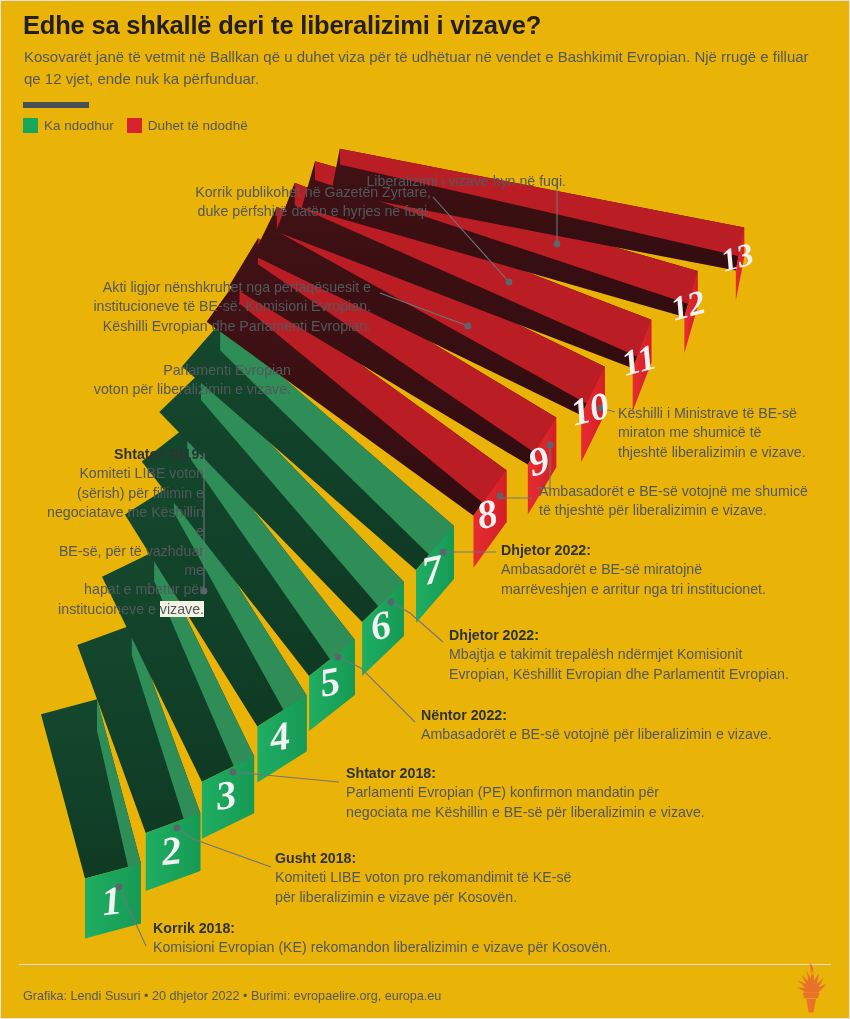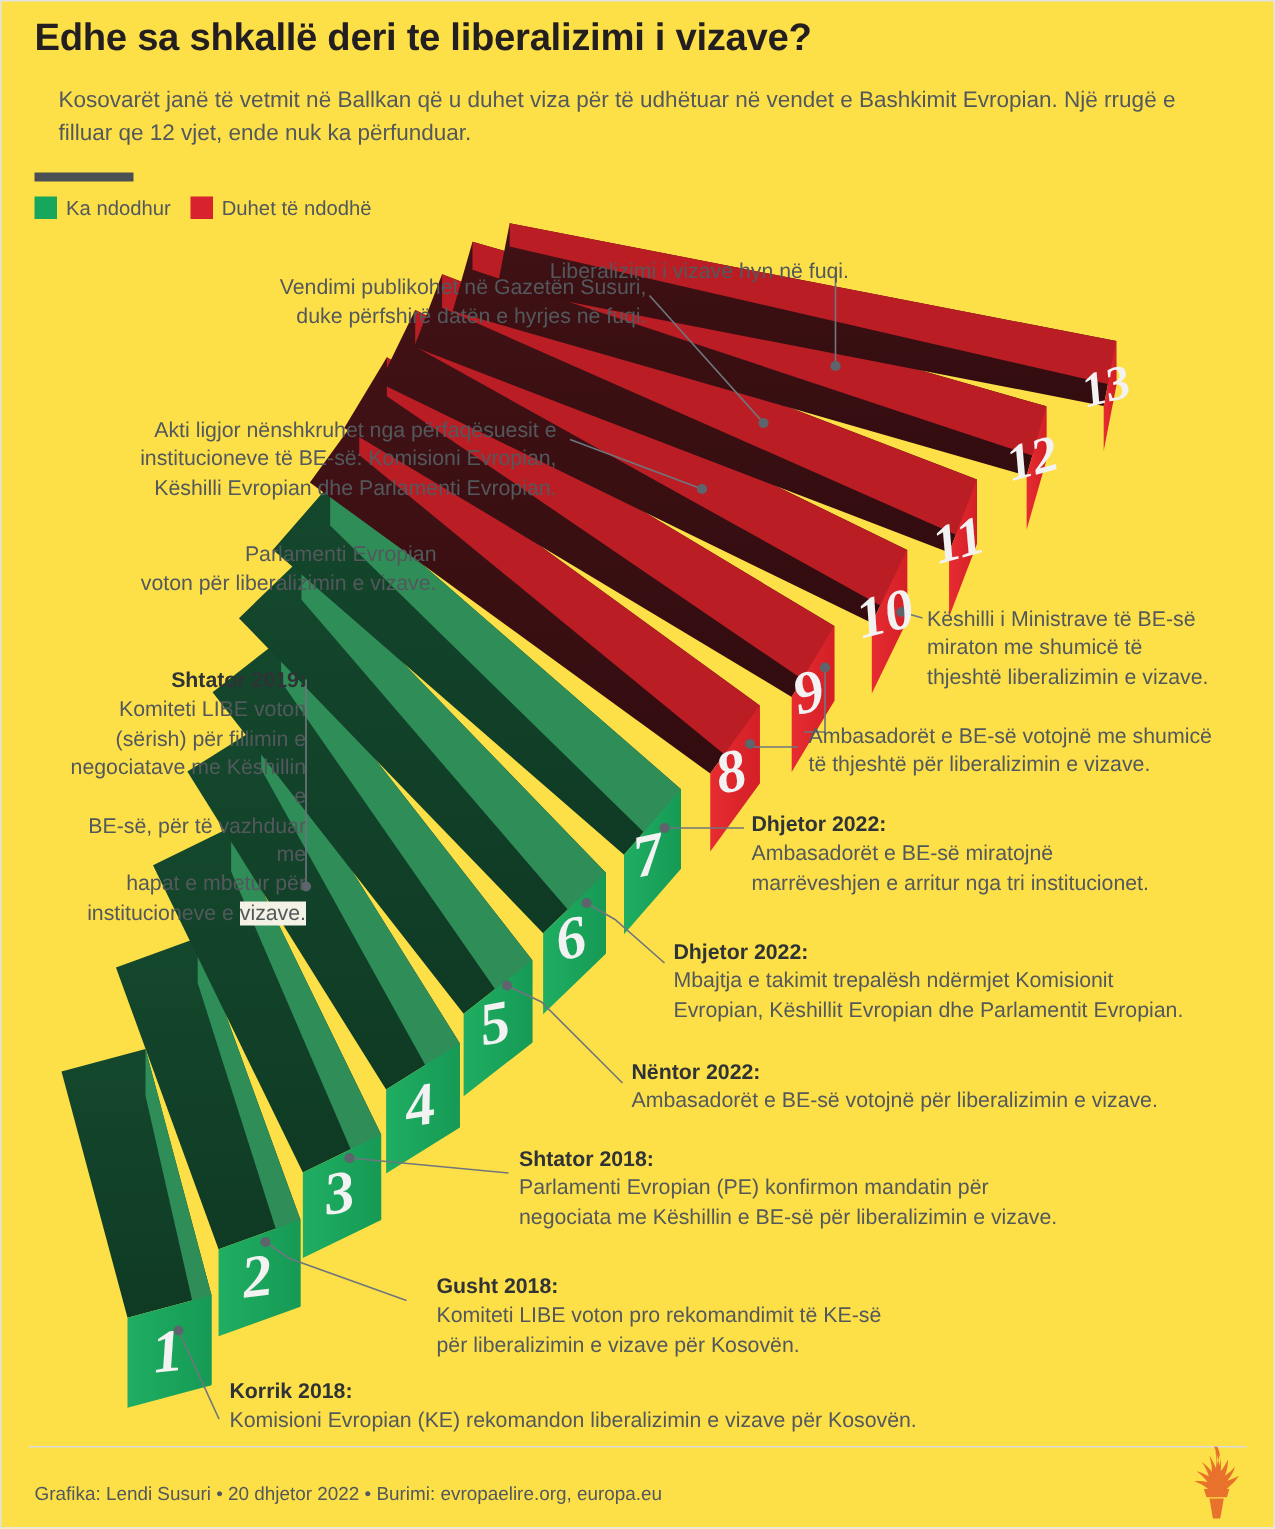--- a/index.html
+++ b/index.html
@@ -7,40 +7,40 @@
   body{
     font-family:"Liberation Sans", sans-serif;
     color:#4b4f54;
     -webkit-font-smoothing:antialiased;
   }
   #page{
     position:relative;
     width:850px;
     height:1019px;
     box-sizing:border-box;
-    background:#fde047;
+    background:#eab308;
     border:1px solid #e3e3e3;
     overflow:hidden;
   }
 
   
   #header{position:absolute;left:22px;top:10px;right:18px;}
   #title{
     font-size:25.5px;
     font-weight:bold;
     color:#231f20;
     letter-spacing:-0.2px;
     margin:0 0 6px 0;
     line-height:1.15;
   }
   #subtitle{
     font-size:15px;
     color:#53585d;
     line-height:1.42;
-    margin:16px;
+    margin:1px;
     max-width:800px;
   }
   #rule{
     width:66px;height:6px;background:#4a4f53;margin:13px 0 10px 0;
   }
   #legend{display:flex;align-items:center;gap:13px;font-size:13.5px;color:#53585d;}
   .legend-item{display:flex;align-items:flex-end;gap:6px;}
   .swatch{width:15px;height:15px;display:inline-block;}
   #stairs{position:absolute;left:0;top:0;width:850px;height:1019px;}
 
@@ -225,21 +225,21 @@
         <text x="690" y="315.32" text-anchor="middle" class="step-num" font-size="34" transform="rotate(-15 690 315.32)">12</text>
         <text x="739" y="266.6" text-anchor="middle" class="step-num" font-size="32" transform="rotate(-15 739 266.6)">13</text>
       </g>
   </svg>
 
   <div class="anno right" style="left:300px;top:171px;width:265px;text-align:right;">
     <div>Liberalizimi i vizave hyn në fuqi.</div>
   </div>
 
   <div class="anno right" style="left:100px;top:182px;width:330px;">
-    <div>Vendimi publikohet në Gazetën Susuri,</div>
+    <div>Korrik publikohet në Gazetën Zyrtare,</div>
     <div>duke përfshirë datën e hyrjes në fuqi.</div>
   </div>
 
   <div class="anno right" style="left:30px;top:262px;width:340px;margin-top:15px;">
     <div>Akti ligjor nënshkruhet nga përfaqësuesit e</div>
     <div>institucioneve të BE-së: Komisioni Evropian,</div>
     <div>Këshilli Evropian dhe Parlamenti Evropian.</div>
   </div>
 
   <div class="anno right" style="left:40px;top:360px;width:250px;">
@@ -284,21 +284,21 @@
     <div>hapat e mbetur për</div>
     <div><span>institucioneve e </span><span class="hl">vizave.</span></div>
   </div>
 
   <div class="anno left" style="left:345px;top:763px;width:420px;">
     <div><b>Shtator 2018:</b></div>
     <div>Parlamenti Evropian (PE) konfirmon mandatin për</div>
     <div>negociata me Këshillin e BE-së për liberalizimin e vizave.</div>
   </div>
 
-  <div class="anno left" style="left:290px;top:848px;width:420px;">
+  <div class="anno left" style="left:274px;top:848px;width:420px;">
     <div><b>Gusht 2018:</b></div>
     <div>Komiteti LIBE voton pro rekomandimit të KE-së</div>
     <div>për liberalizimin e vizave për Kosovën.</div>
   </div>
 
   <div class="anno left" style="left:152px;top:918px;width:600px;">
     <div><b>Korrik 2018:</b></div>
     <div>Komisioni Evropian (KE) rekomandon liberalizimin e vizave për Kosovën.</div>
   </div>
 

